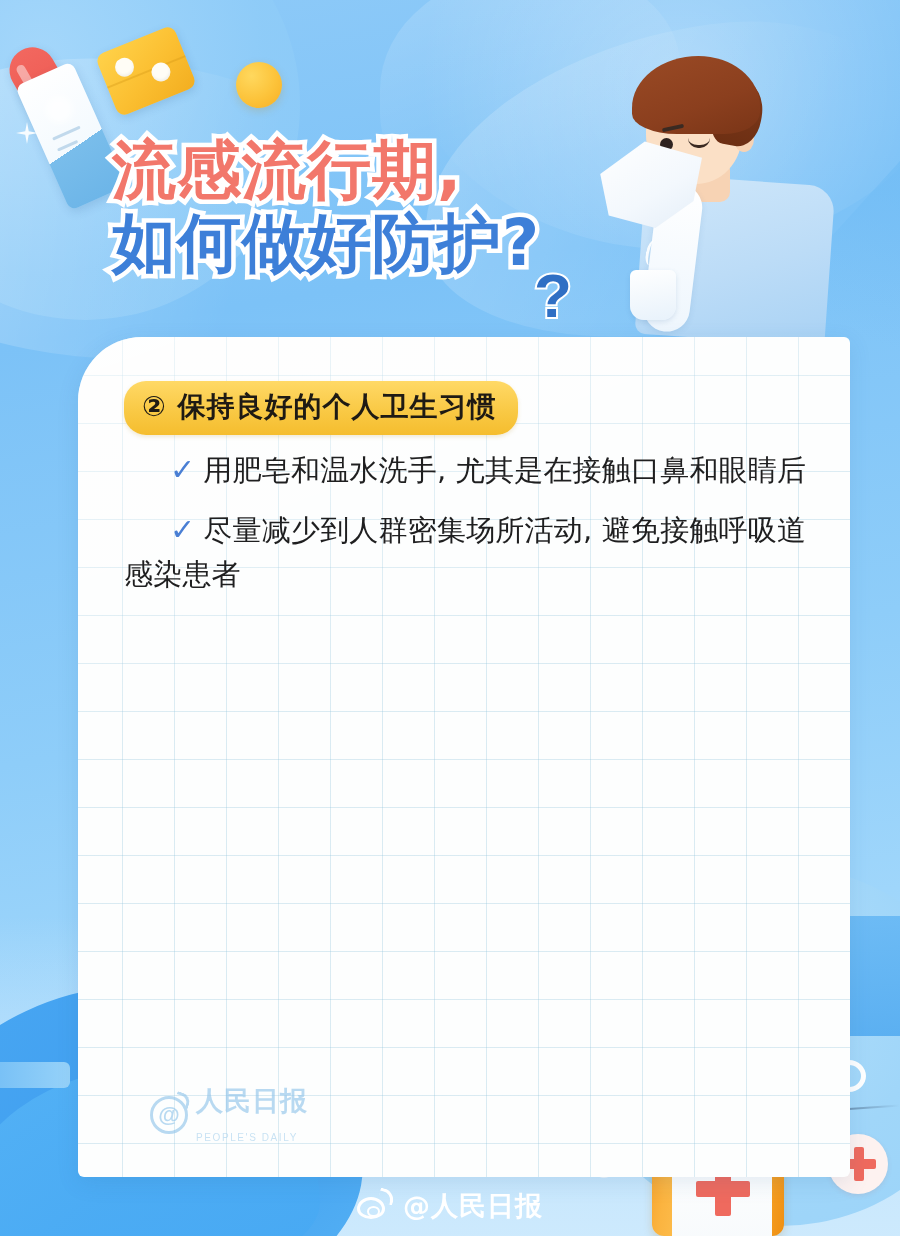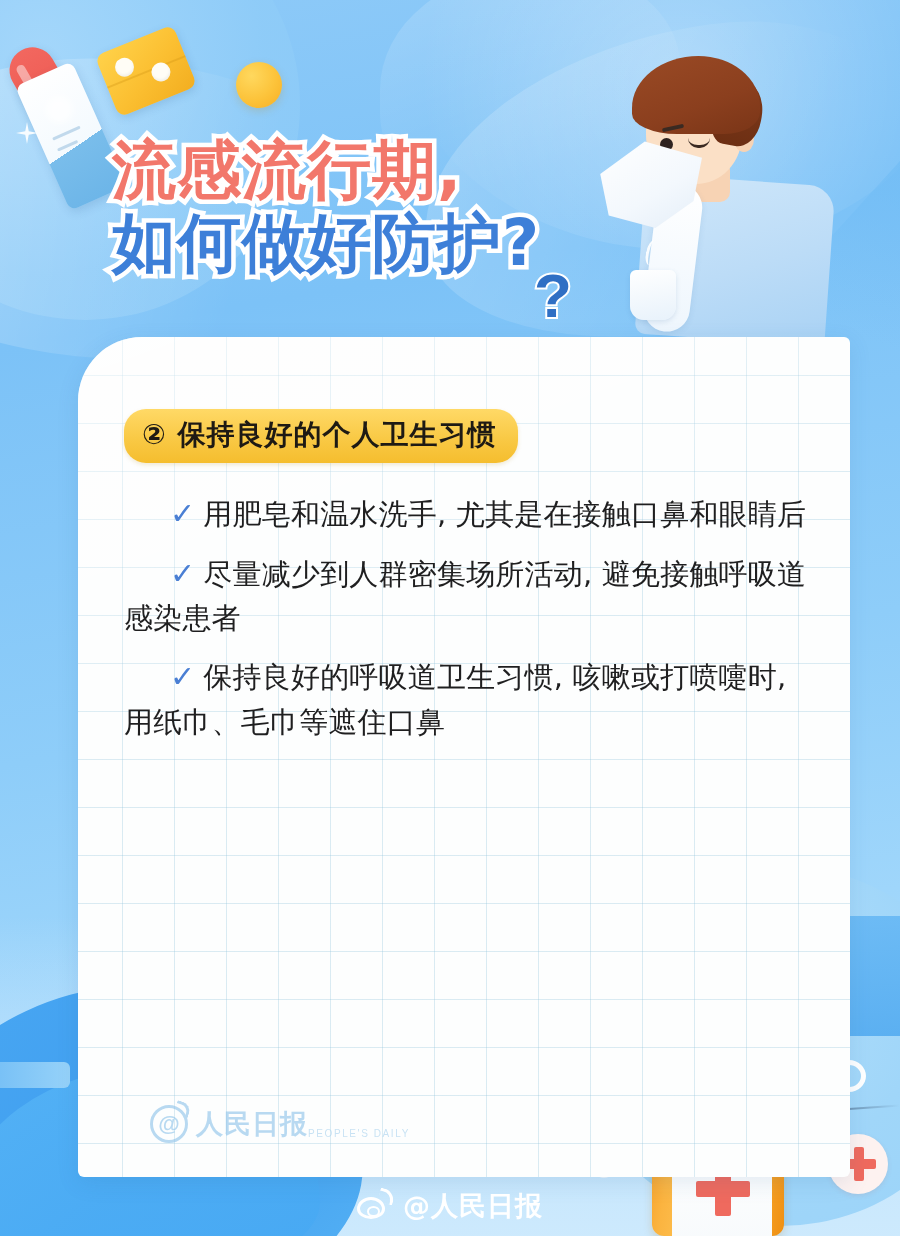--- a/index.html
+++ b/index.html
@@ -240,37 +240,37 @@
     background-image:
       linear-gradient(to right, rgba(160,205,225,.38) 1px, transparent 1px),
       linear-gradient(to bottom, rgba(160,205,225,.38) 1px, transparent 1px);
     background-size: 52px 48px;
     background-position: -8px -10px;
   }
   .card .tint {
     position:absolute; inset:0;
     background: linear-gradient(160deg, rgba(255,255,255,.55) 0%, rgba(255,255,255,0) 40%);
   }
-  .card-inner { position: relative; z-index: 2; padding: 72px 30px 0 46px; }
+  .card-inner { position: relative; z-index: 2; padding: 44px 30px 0 46px; }
 
   
   .badge {
     display: inline-block;
     background: linear-gradient(180deg, #ffd966 0%, #f9c945 55%, #f5bd2e 100%);
     border-radius: 22px;
     padding: 7px 22px 9px 18px;
     color: #1e1a14;
     font-size: 28px; font-weight: 700; letter-spacing: 1px;
     font-family: "DejaVu Sans", "Liberation Sans", sans-serif;
     box-shadow: 0 2px 4px rgba(180,140,30,.18);
     white-space: nowrap;
   }
 
   
-  .bullets { margin-top: 28px; }
+  .bullets { margin-top: 12px; }
   .bullet {
     position: relative;
     font-family: "DejaVu Sans", "Liberation Sans", sans-serif;
     font-size: 29px; line-height: 1.52; color: #1f1f20;
     margin-bottom: 14px;
     text-indent: 46px;
     padding-left: 0;
     letter-spacing: .2px;
   }
   .bullet .tick {
@@ -288,21 +288,21 @@
     width: 38px; height: 38px; border: 3px solid #8fc4ea; border-radius: 50%;
     color: #8fc4ea; font-size: 22px; font-weight: bold;
     display:flex; align-items:center; justify-content:center;
     position: relative;
   }
   .pd-logo .at::after {
     content:""; position:absolute; right:-5px; top:-6px; width: 12px; height: 12px;
     border-top: 3px solid #8fc4ea; border-right: 3px solid #8fc4ea;
     border-radius: 0 10px 0 0; transform: rotate(18deg);
   }
-  .pd-logo .txt { display:flex; flex-direction: row; line-height: 1; }
+  .pd-logo .txt { display:flex; flex-direction: column; line-height: 1; }
   .pd-logo .cn {
     font-family: "DejaVu Sans", "Liberation Sans", sans-serif;
     font-size: 27px; font-weight: 800; color: #8fc4ea; letter-spacing: 1px;
   }
   .pd-logo .en { font-size: 10px; color: #a9d2ee; letter-spacing: 1.6px; margin-top: 19px; }
 
   
   .bottle { position:absolute; right: 112px; bottom: 0px; width: 140px; height: 210px; z-index: 4; }
   .bottle .cap {
     position:absolute; left: 14px; top: 0; width: 112px; height: 38px;
@@ -449,23 +449,20 @@
         <span>保持良好的个人卫生习惯</span>
       </div>
 
       <div class="bullets">
         <p class="bullet">
           <span class="tick">✓</span><span>用肥皂和温水洗手, 尤其是在接触口鼻和眼睛后</span>
         </p>
         <p class="bullet">
           <span class="tick">✓</span><span>尽量减少到人群密集场所活动, 避免接触呼吸道感染患者</span>
         </p>
-        <p class="bullet">
-          <span class="tick">✓</span><span>保持良好的呼吸道卫生习惯, 咳嗽或打喷嚏时, 用纸巾、毛巾等遮住口鼻</span>
-        </p>
       </div>
     </div>
 
     <div class="pd-logo">
       <div class="at">@</div>
       <div class="txt">
         <span class="cn">人民日报</span>
         <span class="en">PEOPLE'S DAILY</span>
       </div>
     </div>

